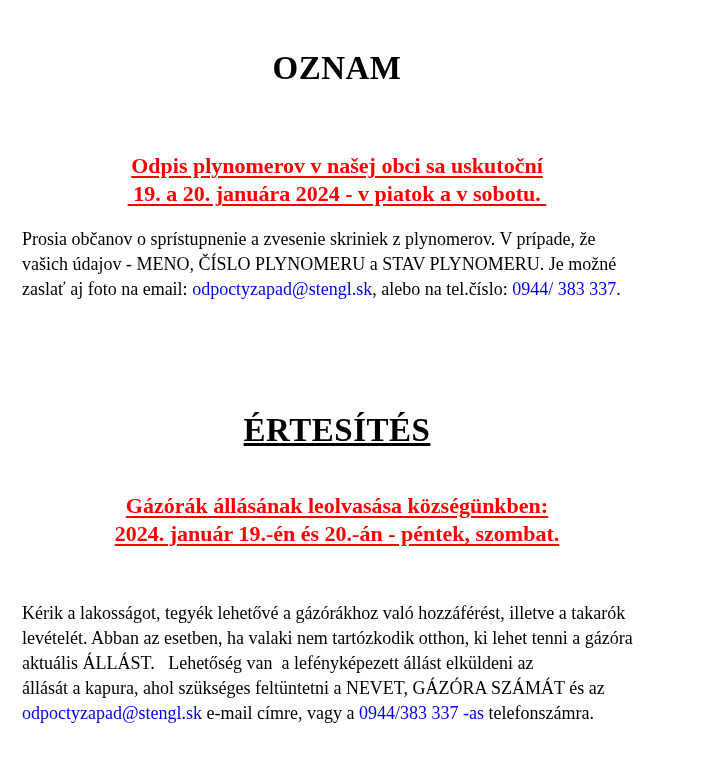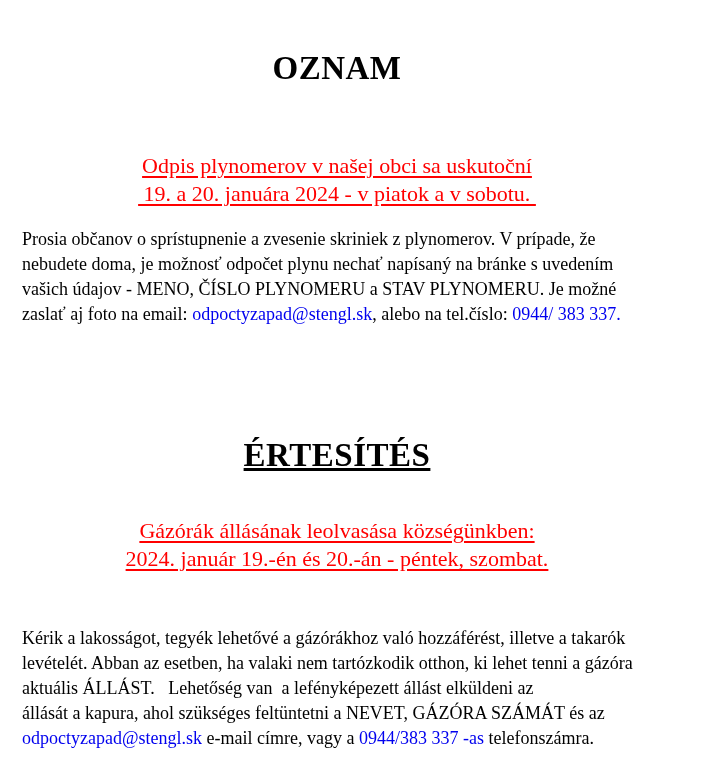--- a/index.html
+++ b/index.html
@@ -30,21 +30,21 @@
     font-weight: bold;
     text-align: center;
     letter-spacing: 0.5px;
   }
   .title1 { padding-top: 8px; }
   .title2 { margin-top: 108px; text-decoration: underline; }
   .notice {
     color: var(--red);
     font-size: 22px;
     line-height: 28px;
-    font-weight: normal;
+    font-weight: bold;
     text-align: center;
   }
   .notice1 { margin-top: 64px; }
   .notice2 { margin-top: 42px; }
   .notice .nline span {
     text-decoration: underline;
     text-decoration-thickness: 2px;
     text-underline-offset: 3px;
     white-space: pre;
   }
@@ -75,21 +75,20 @@
     <div class="nline">
       <span>Odpis plynomerov v našej obci sa uskutoční</span>
     </div>
     <div class="nline">
       <span>&nbsp;19. a 20. januára 2024 - v piatok a v sobotu.&nbsp;</span>
     </div>
   </div>
 
   <div class="para para1">
       <div class="line"><span>Prosia občanov o sprístupnenie a zvesenie skriniek z plynomerov. V prípade, že</span></div>
-      <div class="line"><span>nebudete doma, je možnosť odpočet plynu nechať napísaný na bránke s uvedením</span></div>
       <div class="line"><span>vašich údajov - MENO, ČÍSLO PLYNOMERU a STAV PLYNOMERU. Je možné</span></div>
       <div class="line"><span>zaslať aj foto na email: </span><span class="link">odpoctyzapad@stengl.sk</span><span>, alebo na tel.číslo: </span><span class="link">0944/ 383 337.</span></div>
     </div>
 
   <div class="title title2">ÉRTESÍTÉS</div>
 
   <div class="notice notice2">
     <div class="nline">
       <span>Gázórák állásának leolvasása községünkben:</span>
     </div>

